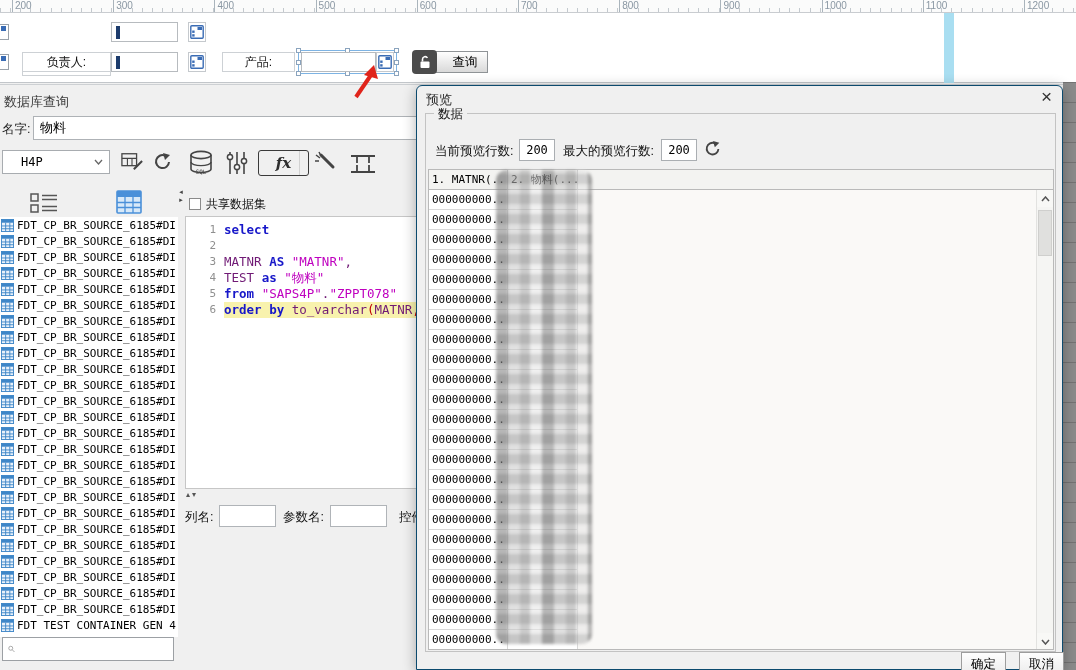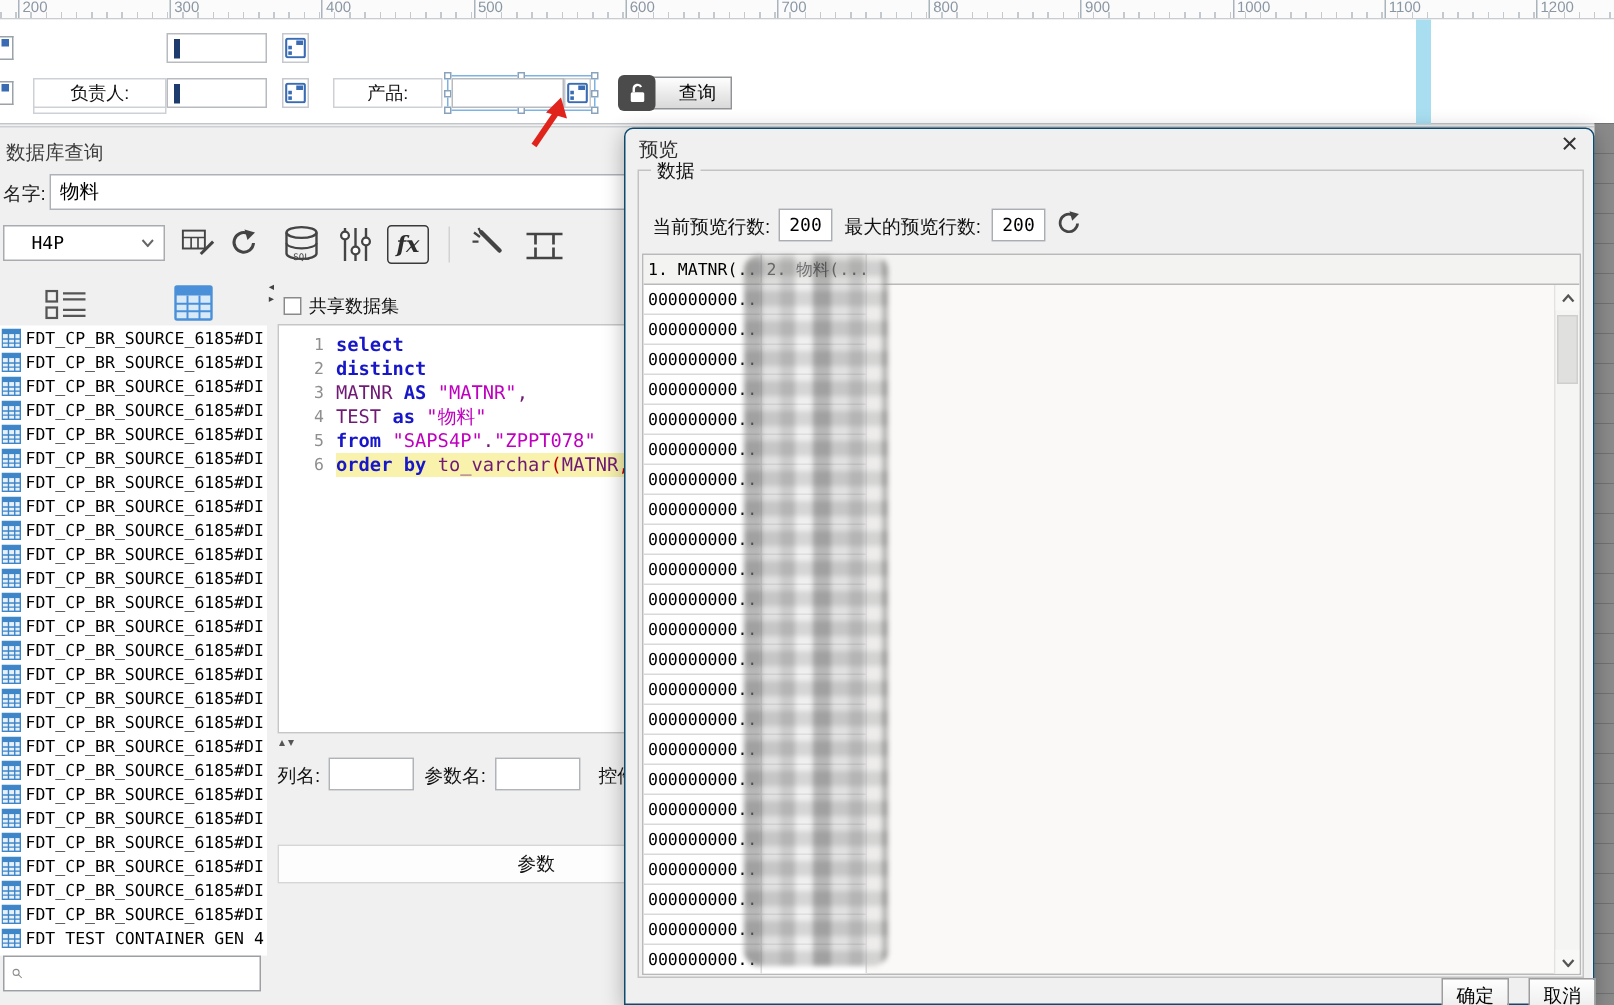--- a/index.html
+++ b/index.html
@@ -237,21 +237,21 @@
     <div class="tb-btn" style="left:222px;top:63px;width:30px;height:30px;">
       <svg width="26" height="26" viewBox="0 0 26 26">
         <line x1="6" y1="2" x2="6" y2="24" stroke="#444" stroke-width="1.6"></line>
         <line x1="13" y1="2" x2="13" y2="24" stroke="#444" stroke-width="1.6"></line>
         <line x1="20" y1="2" x2="20" y2="24" stroke="#444" stroke-width="1.6"></line>
         <circle cx="6" cy="7" r="2.6" fill="#fff" stroke="#444" stroke-width="1.5"></circle>
         <circle cx="13" cy="17" r="2.6" fill="#fff" stroke="#444" stroke-width="1.5"></circle>
         <circle cx="20" cy="11" r="2.6" fill="#fff" stroke="#444" stroke-width="1.5"></circle>
       </svg>
     </div>
-    <div id="fx-btn" class="tb-btn" style="left:258px;top:65px;width:28px;height:26px;">
+    <div id="fx-btn" class="tb-btn" style="left:258px;top:65px;width:51px;height:26px;">
       <span>fx</span>
     </div>
     <div class="tb-sep" style="left:299px;top:66px;"></div>
     <div class="tb-btn" style="left:309px;top:62px;width:32px;height:32px;">
       <svg width="28" height="28" viewBox="0 0 28 28">
         <line x1="10" y1="18" x2="22" y2="6" stroke="#444" stroke-width="3" stroke-linecap="round" transform="rotate(90 16 12)"></line>
         <path d="M5 6 L9 9 M4 12 L8 12 M8 3 L10 7" stroke="#444" stroke-width="1.5" fill="none"></path>
       </svg>
     </div>
     <div class="tb-btn" style="left:346px;top:63px;width:34px;height:30px;">
@@ -504,21 +504,20 @@
     <div id="share-cb"></div>
     <span id="share-label">共享数据集</span>
 
     <div id="sql-editor" class="mono">
         <div class="sql-line">
     <span class="ln">1</span>
           <span class="code"><span class="tk-kw">select</span></span>
   </div>
         <div class="sql-line">
     <span class="ln">2</span>
-          <span class="code"><span class="tk-kw">distinct</span></span>
   </div>
         <div class="sql-line">
     <span class="ln">3</span>
           <span class="code"><span class="tk-pl">MATNR </span><span class="tk-kw">AS</span><span class="tk-pl"> </span><span class="tk-str">"MATNR"</span><span class="tk-pl">,</span></span>
   </div>
         <div class="sql-line">
     <span class="ln">4</span>
           <span class="code"><span class="tk-pl">TEST </span><span class="tk-kw">as</span><span class="tk-pl"> </span><span class="tk-str">"物料"</span></span>
   </div>
         <div class="sql-line">
@@ -531,23 +530,20 @@
   </div>
       </div>
     <div id="spinners">▴▾</div>
 
     <span class="fld-label" style="left:185px;">列名:</span>
     <input class="fld-input" style="left: 219px;">
     <span class="fld-label" style="left:283px;">参数名:</span>
     <input class="fld-input" style="left: 330px;">
     <span class="fld-label" style="left:399px;">控件</span>
 
-    <div id="params-bar">
-        <span>参数</span>
-      </div>
   </div>
 
   <div id="pdlg">
     <div id="pdlg-title">预览</div>
     <div id="pdlg-close">×</div>
 
     <div id="grpbox">
       <span id="grp-legend">数据</span>
     </div>
 

